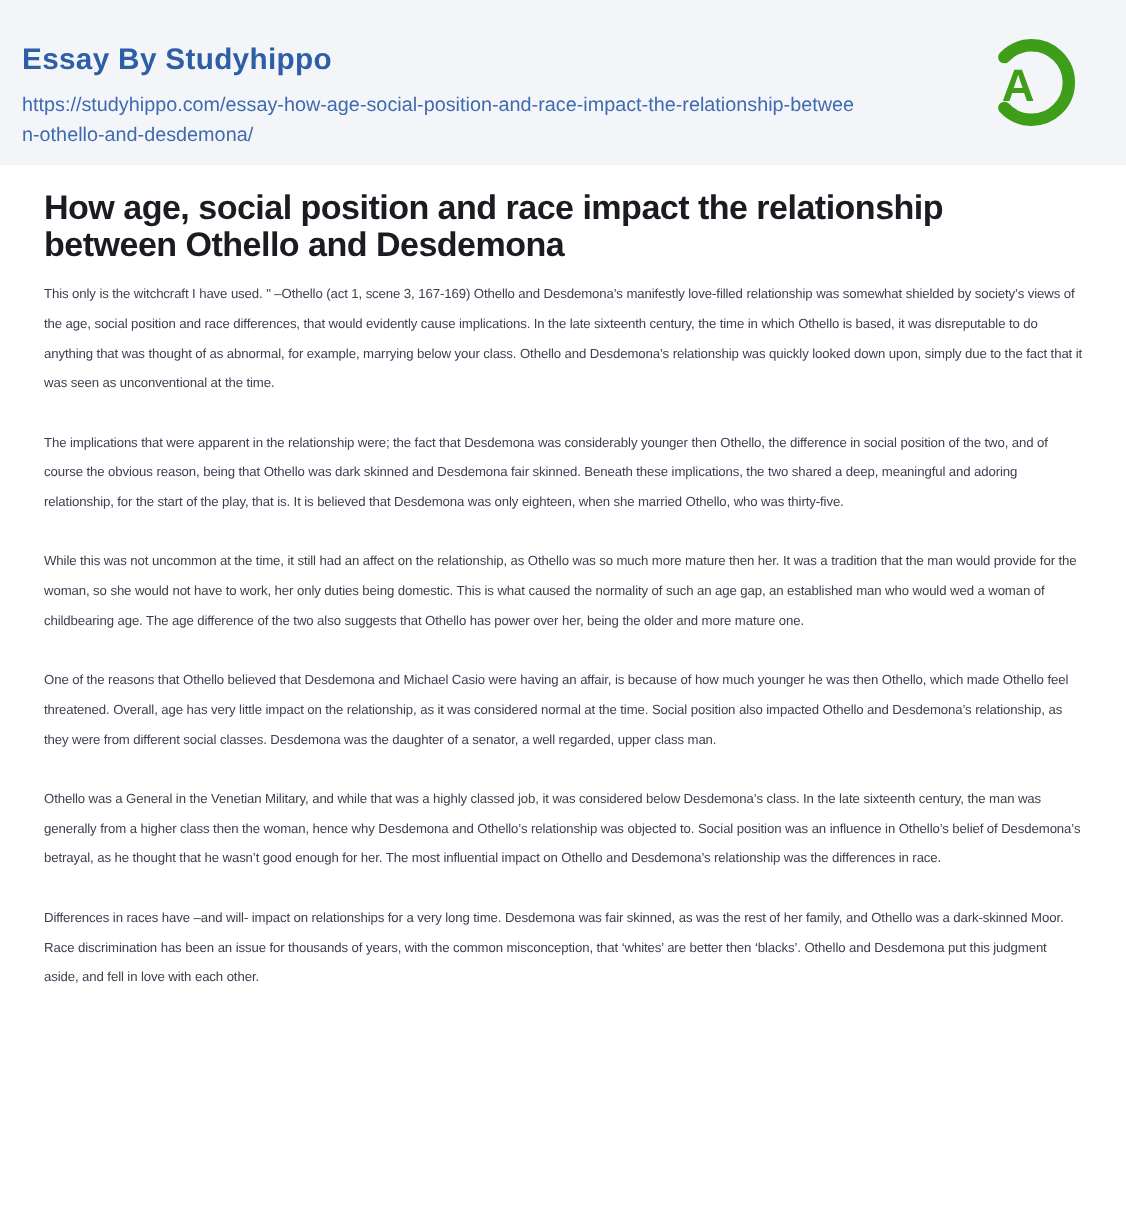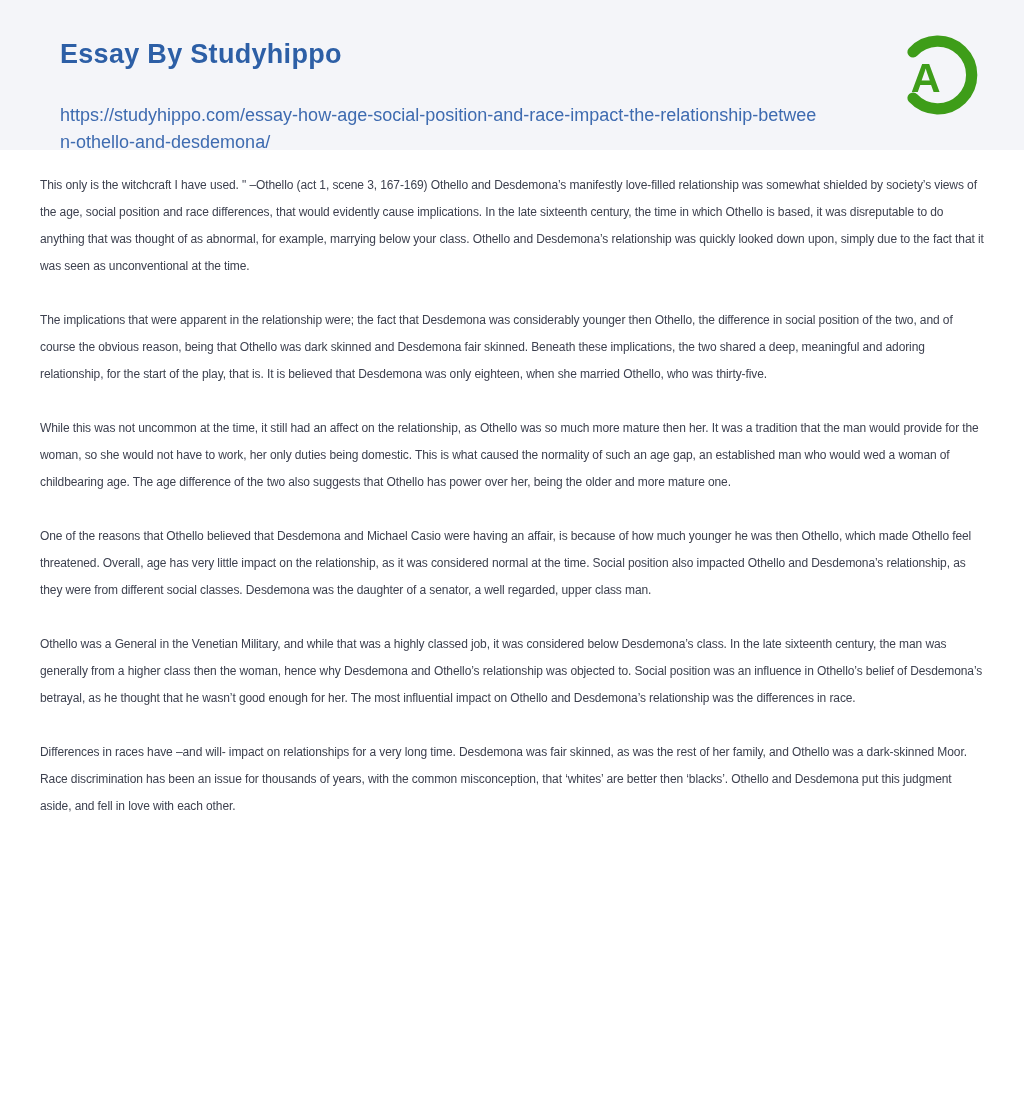--- a/index.html
+++ b/index.html
@@ -14,38 +14,38 @@
   html,body{background:#ffffff;}
   body{
     width:1024px;
     min-height:1106px;
     font-family:"Liberation Sans", sans-serif;
     -webkit-font-smoothing:antialiased;
   }
   .page-header{
     background:var(--header-bg);
     height:150px;
-    padding:40px 40px 0 60px;
+    padding:40px 40px 0 20px;
     display:flex;
     justify-content:space-between;
     align-items:flex-start;
   }
   .header-left{
     max-width:820px;
   }
   .site-title{
     color:var(--brand-blue);
     font-size:27px;
     font-weight:700;
     letter-spacing:0.3px;
     line-height:1.1;
   }
   .page-url{
     display:inline-block;
-    margin-top:32px;
+    margin-top:12px;
     color:var(--link-blue);
     font-size:18px;
     line-height:27px;
     text-decoration:none;
     max-width:760px;
     word-break:break-all;
     overflow-wrap:anywhere;
   }
   .logo{
     width:94px;
@@ -82,20 +82,21 @@
   </div>
   <div class="logo">
     <svg viewBox="0 0 100 100" width="94" height="94" aria-hidden="true">
       <path d="M 24.5 25.5 A 36 36 0 1 1 24.5 74.5" fill="none" stroke="#3e9d19" stroke-width="12" stroke-linecap="round"></path>
       <text x="38" y="68" text-anchor="middle" font-family="Liberation Sans, sans-serif" font-size="44" font-weight="600" fill="#3e9d19">A</text>
     </svg>
   </div>
 </header>
 
 <main class="content">
+  <h1 class="article-title">How age, social position and race impact the relationship between Othello and Desdemona</h1>
   <div>
       <p class="para">This only is the witchcraft I have used. " –Othello (act 1, scene 3, 167-169) Othello and Desdemona’s manifestly love-filled relationship was somewhat shielded by society’s views of the age, social position and race differences, that would evidently cause implications. In the late sixteenth century, the time in which Othello is based, it was disreputable to do anything that was thought of as abnormal, for example, marrying below your class. Othello and Desdemona’s relationship was quickly looked down upon, simply due to the fact that it was seen as unconventional at the time.</p>
       <p class="para">The implications that were apparent in the relationship were; the fact that Desdemona was considerably younger then Othello, the difference in social position of the two, and of course the obvious reason, being that Othello was dark skinned and Desdemona fair skinned. Beneath these implications, the two shared a deep, meaningful and adoring relationship, for the start of the play, that is. It is believed that Desdemona was only eighteen, when she married Othello, who was thirty-five.</p>
       <p class="para">While this was not uncommon at the time, it still had an affect on the relationship, as Othello was so much more mature then her. It was a tradition that the man would provide for the woman, so she would not have to work, her only duties being domestic. This is what caused the normality of such an age gap, an established man who would wed a woman of childbearing age. The age difference of the two also suggests that Othello has power over her, being the older and more mature one.</p>
       <p class="para">One of the reasons that Othello believed that Desdemona and Michael Casio were having an affair, is because of how much younger he was then Othello, which made Othello feel threatened. Overall, age has very little impact on the relationship, as it was considered normal at the time. Social position also impacted Othello and Desdemona’s relationship, as they were from different social classes. Desdemona was the daughter of a senator, a well regarded, upper class man.</p>
       <p class="para">Othello was a General in the Venetian Military, and while that was a highly classed job, it was considered below Desdemona’s class. In the late sixteenth century, the man was generally from a higher class then the woman, hence why Desdemona and Othello’s relationship was objected to. Social position was an influence in Othello’s belief of Desdemona’s betrayal, as he thought that he wasn’t good enough for her. The most influential impact on Othello and Desdemona’s relationship was the differences in race.</p>
       <p class="para">Differences in races have –and will- impact on relationships for a very long time. Desdemona was fair skinned, as was the rest of her family, and Othello was a dark-skinned Moor. Race discrimination has been an issue for thousands of years, with the common misconception, that ‘whites’ are better then ‘blacks’. Othello and Desdemona put this judgment aside, and fell in love with each other.</p>
     </div>
 </main>
 

